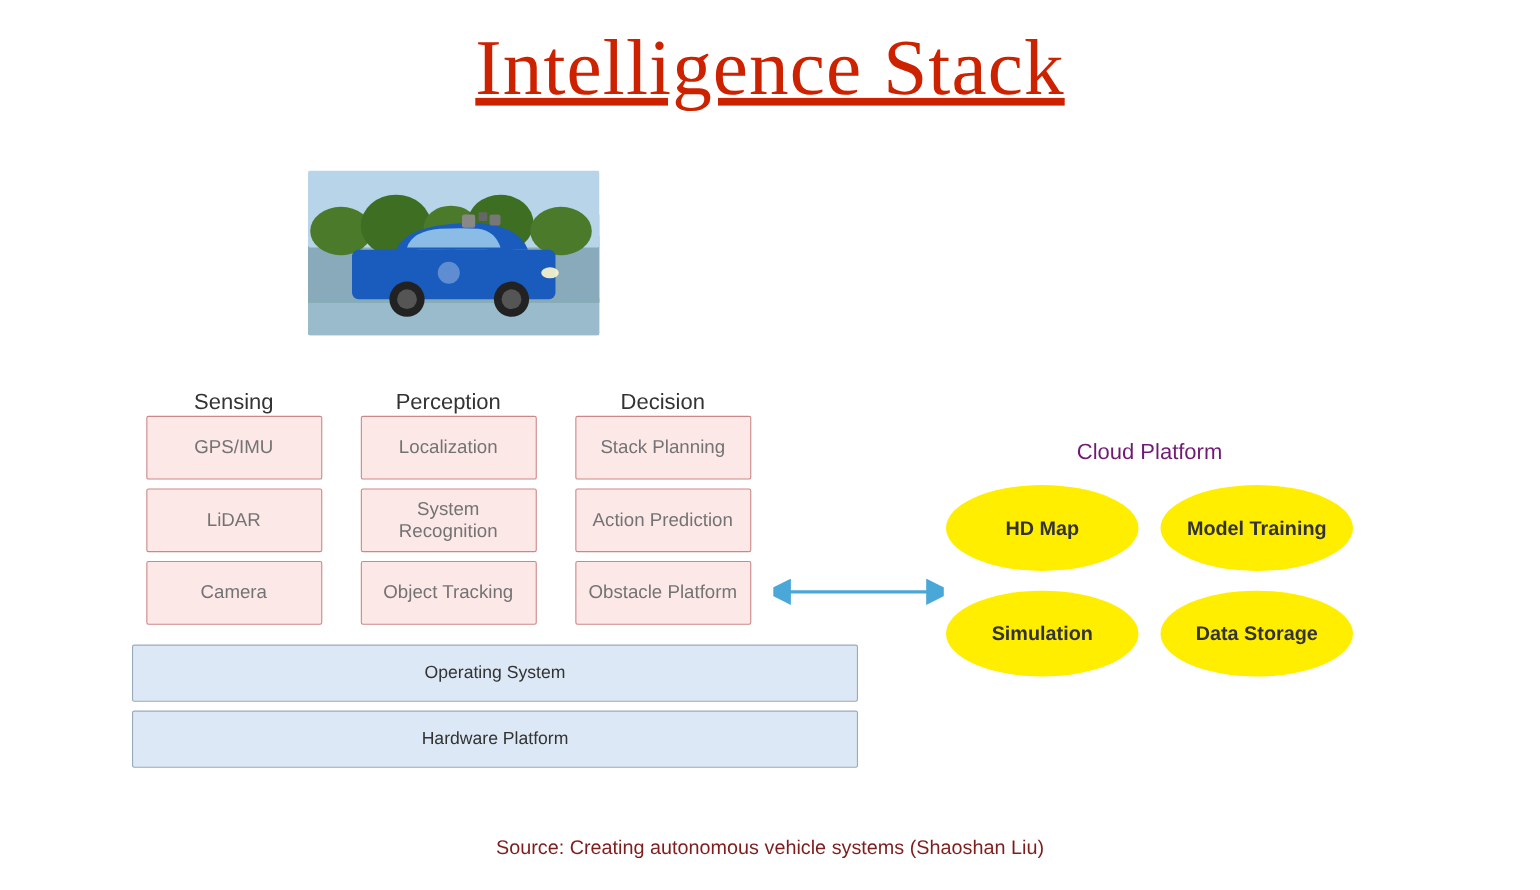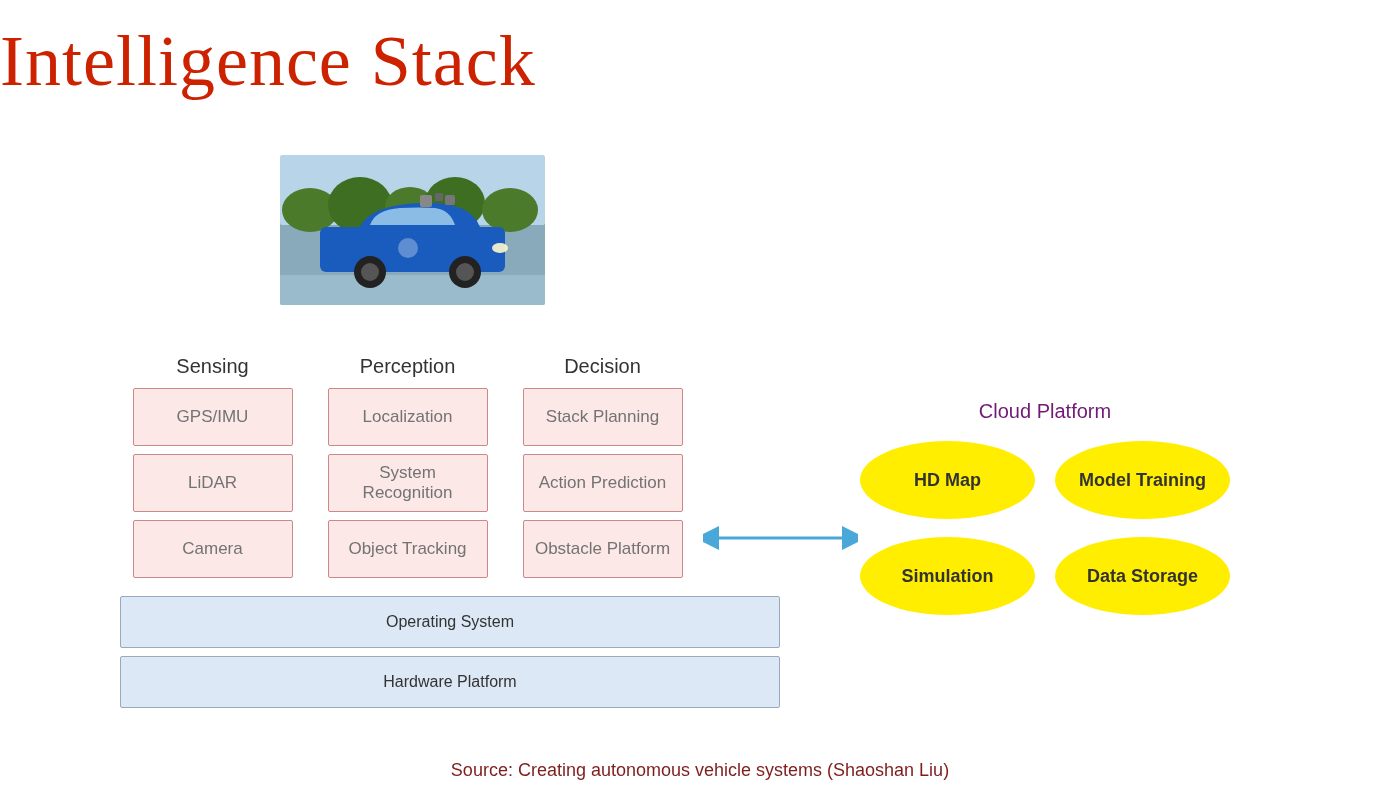--- a/index.html
+++ b/index.html
@@ -6,25 +6,27 @@
     body {
       background: white;
       width: 1400px;
       height: 809px;
       font-family: Arial, sans-serif;
       overflow: hidden;
       position: relative;
     }
 
     .page-title {
+      text-align: center;
       font-family: Georgia, 'Times New Roman', serif;
       font-size: 72px;
       color: #cc2200;
       padding-top: 20px;
       letter-spacing: 1px;
+      text-decoration: underline;
     }
 
     .car-image-container {
       position: absolute;
       top: 155px;
       left: 280px;
       width: 265px;
       height: 150px;
     }
 
@@ -52,21 +54,20 @@
 
     .column {
       display: flex;
       flex-direction: column;
       align-items: center;
     }
 
     .col-header {
       font-size: 20px;
       color: #333;
-      margin-bottom: 10px;
       text-align: center;
     }
 
     .sensing-col { width: 185px; }
     .perception-col { width: 185px; margin-left: 10px; }
     .decision-col { width: 185px; margin-left: 10px; }
 
     .stack-box {
       width: 160px;
       min-height: 58px;

